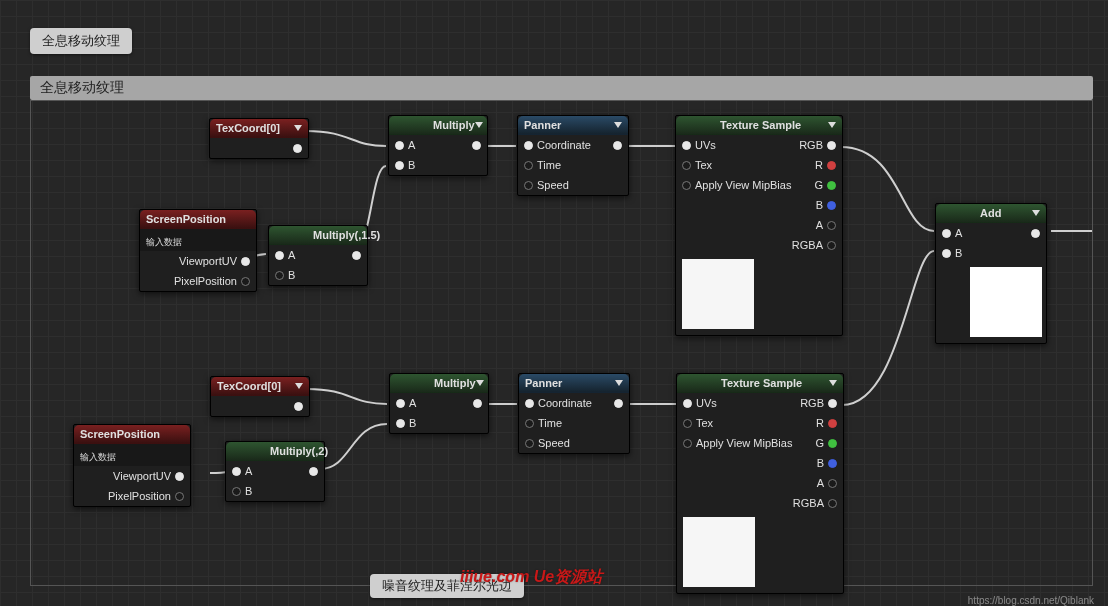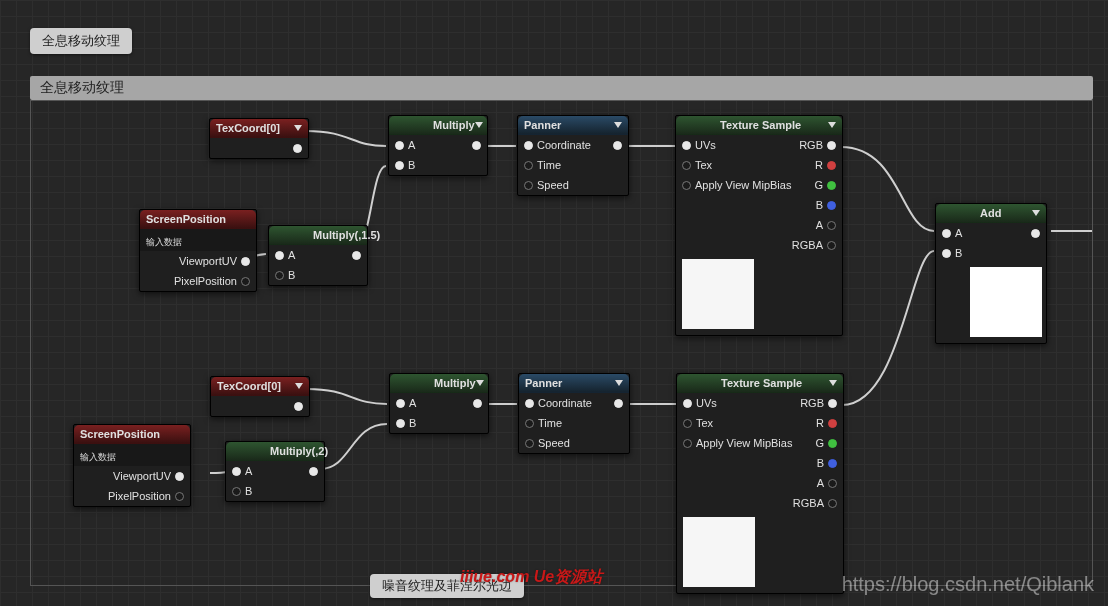--- a/index.html
+++ b/index.html
@@ -107,22 +107,22 @@
   }
   .watermark1 {
     position:absolute;
     left:460px; bottom:18px;
     color:#c81818; font-size:16px; font-weight:bold;
     text-shadow:0 0 2px rgba(0,0,0,.4);
     font-style: italic;
     margin-top: 23px;
   }
   .watermark2 {
-    position:absolute; right:14px; bottom:10px;
-    color:rgba(255,255,255,.45); font-size:20px;
+    position:absolute; right:14px; bottom:0;
+    color:rgba(255,255,255,.45); font-size:10px;
   }
   .bottom-tab {
     position:absolute;
     left:370px; bottom:8px;
     background:#cfcfcf; color:#222;
     border-radius:4px; padding:3px 12px; font-size:13px;
     box-shadow:0 1px 3px rgba(0,0,0,.5);
   }
 </style>
 </head>

